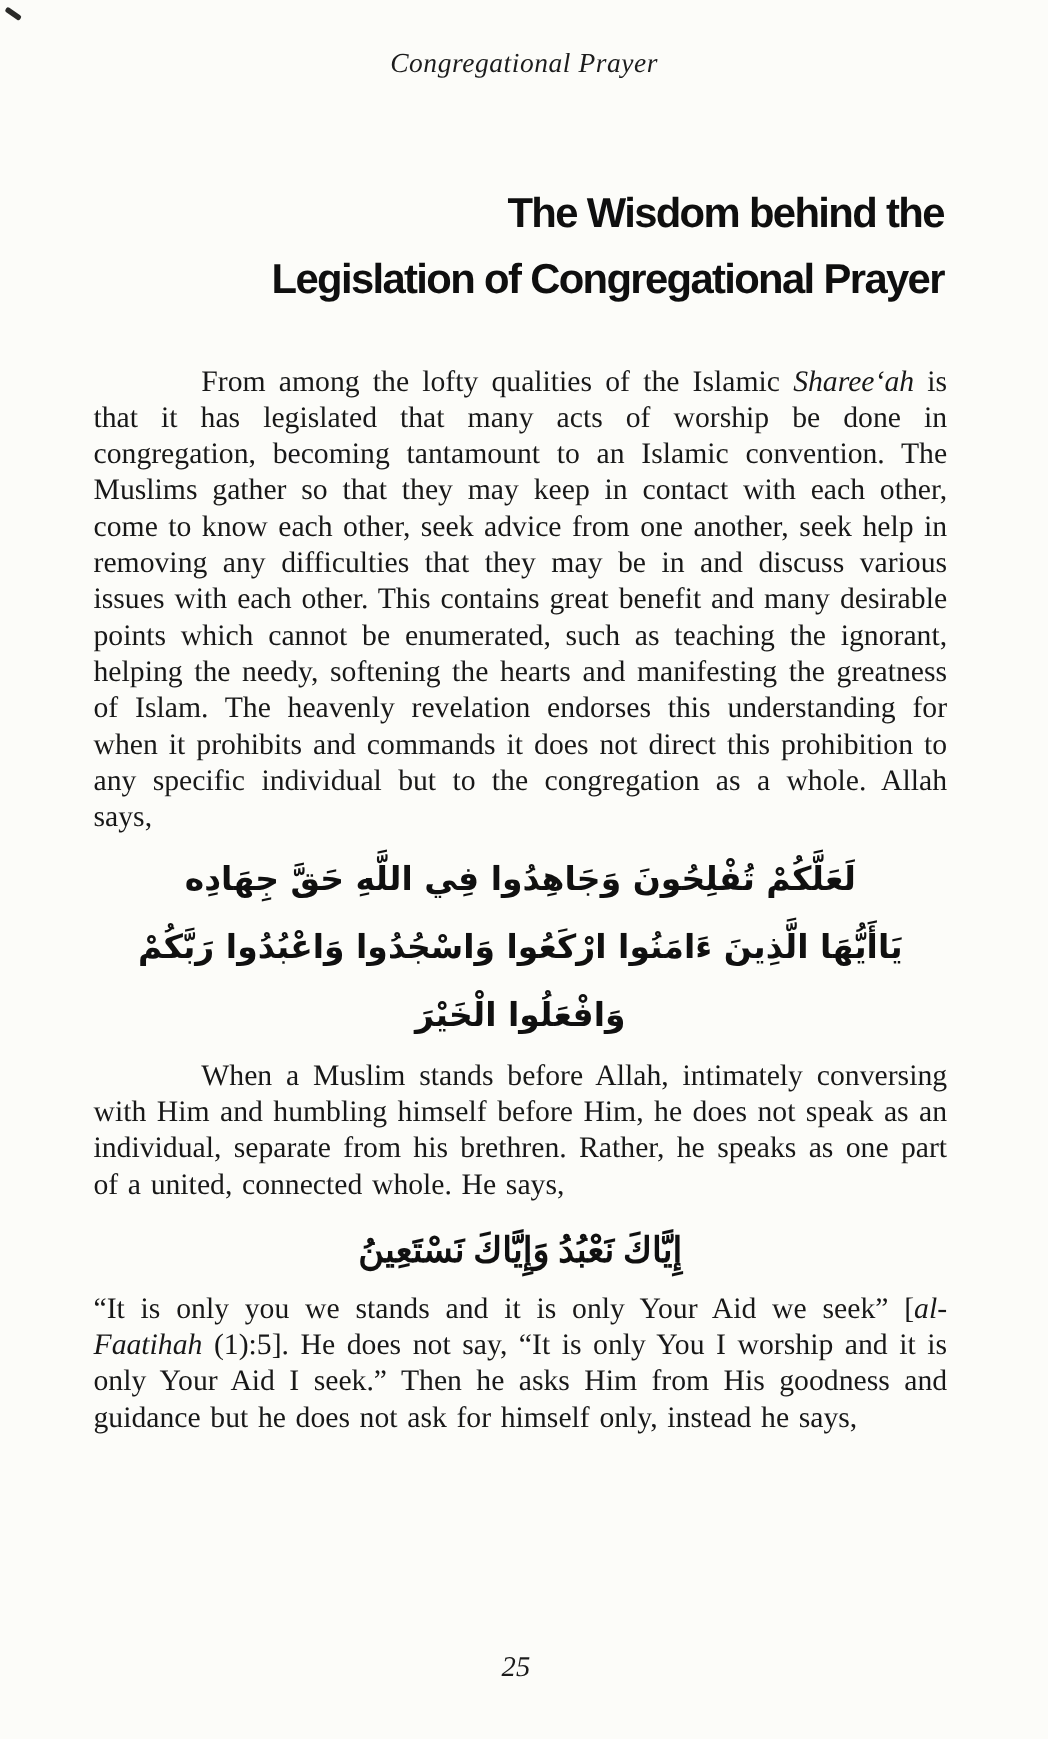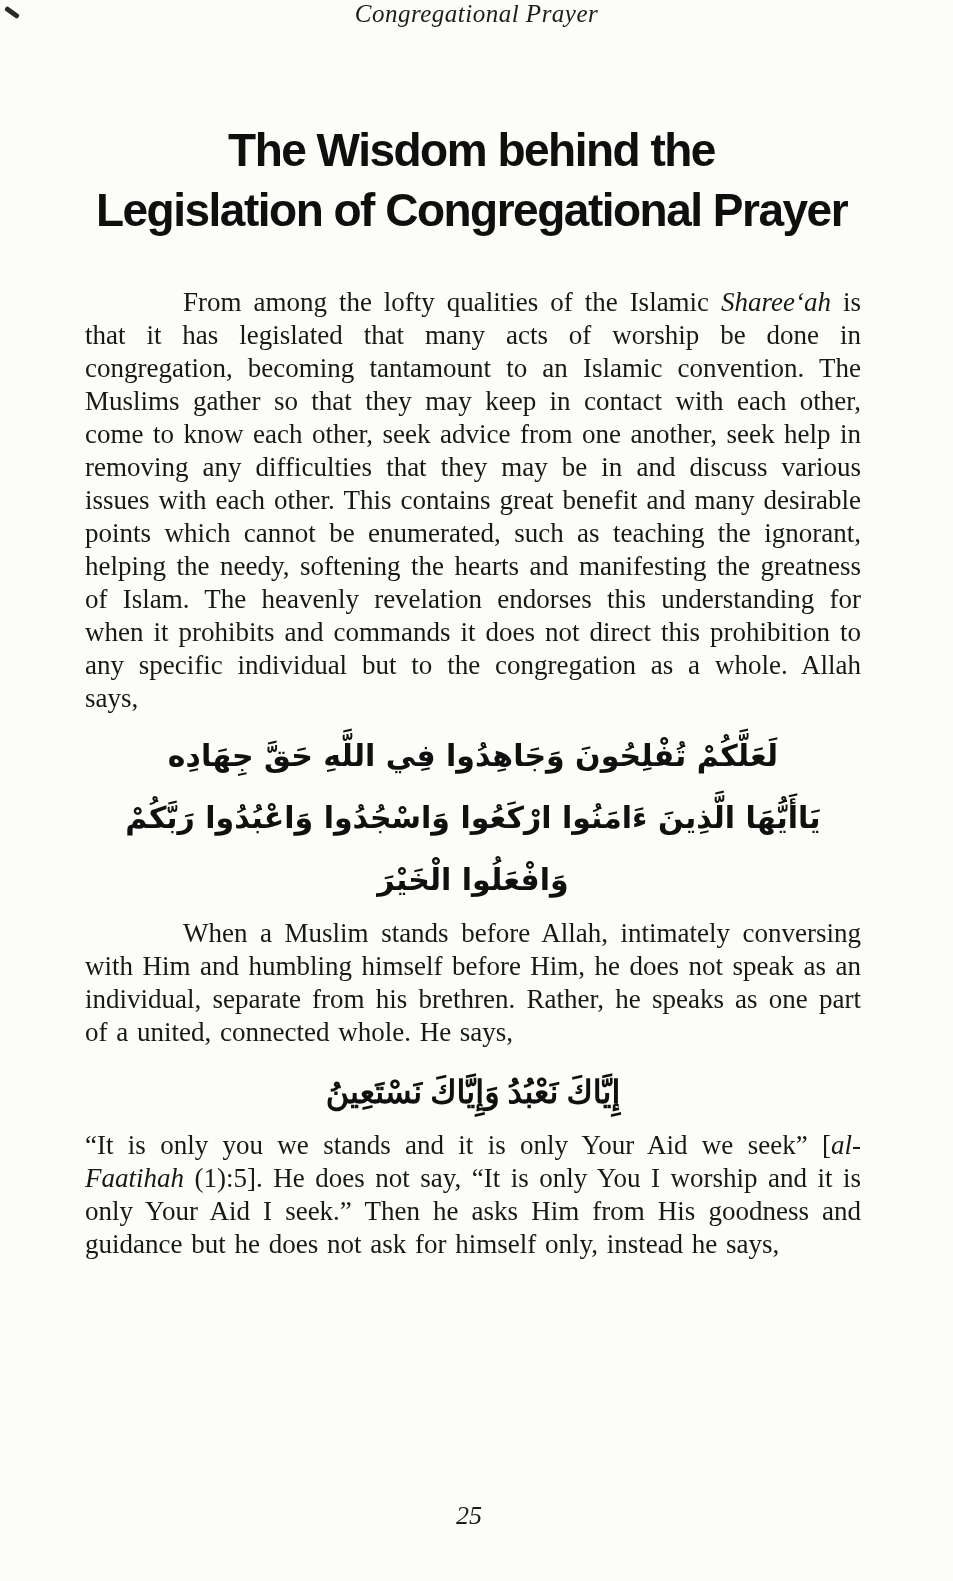--- a/index.html
+++ b/index.html
@@ -21,33 +21,34 @@
     position: absolute;
     top: 10px;
     left: 4px;
     width: 16px;
     height: 5px;
     background: #2a2a28;
     transform: rotate(35deg);
     border-radius: 2px;
   }
   .running-head {
+    padding-top: 44px;
     text-align: center;
     font-style: italic;
     font-size: 25px;
     letter-spacing: 0.5px;
     color: #1c1c1c;
   }
   .title {
     margin: 92px 0 0 85px;
     width: 773px;
-    text-align: center;
+    text-align: right;
     font-family: "Liberation Sans", sans-serif;
     font-weight: bold;
-    font-size: 46px;
+    font-size: 38px;
     line-height: 60px;
     letter-spacing: -1.5px;
     color: #0f0f0f;
   }
   .title-line { display: block; }
   .body-text {
     margin: 46px 16px 0 85px;
     width: 776px;
     font-size: 27px;
     line-height: 33px;

